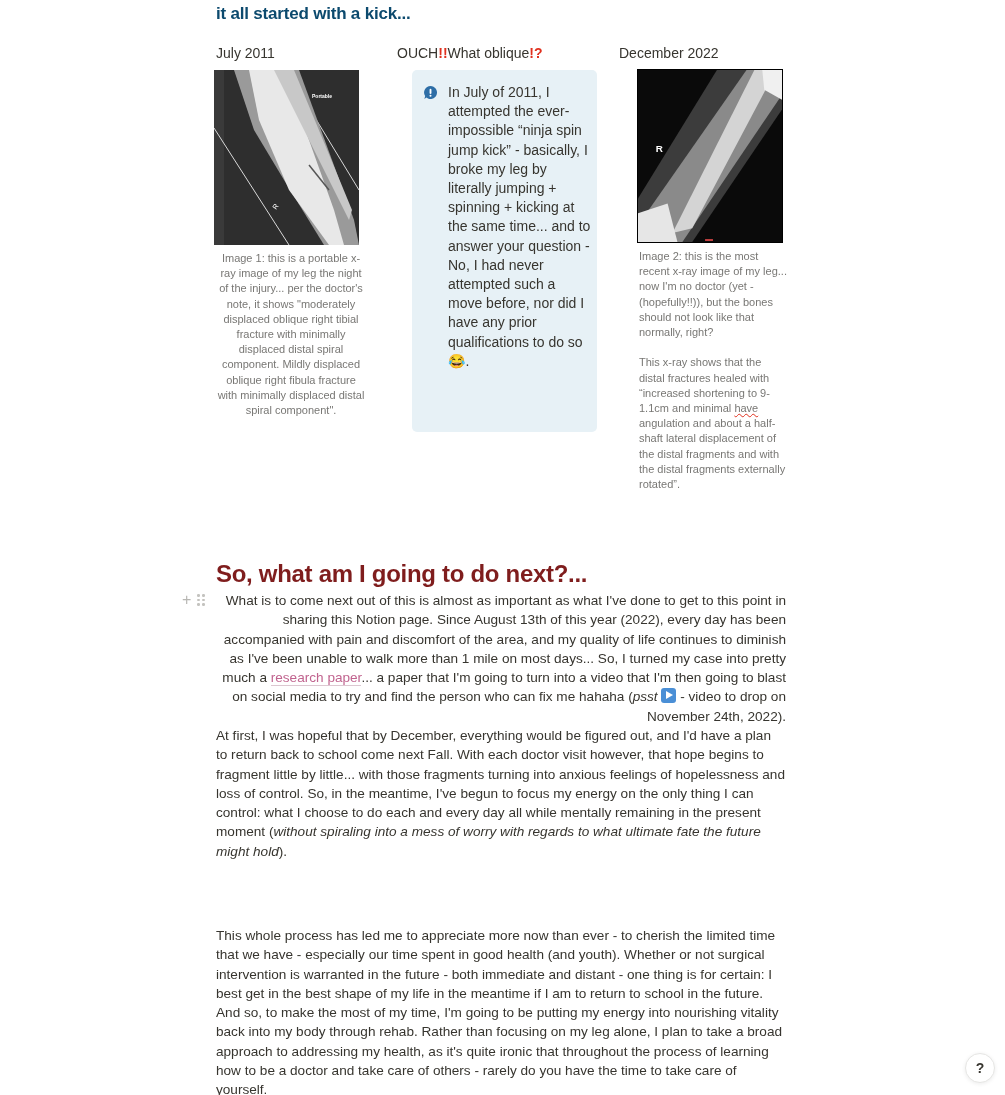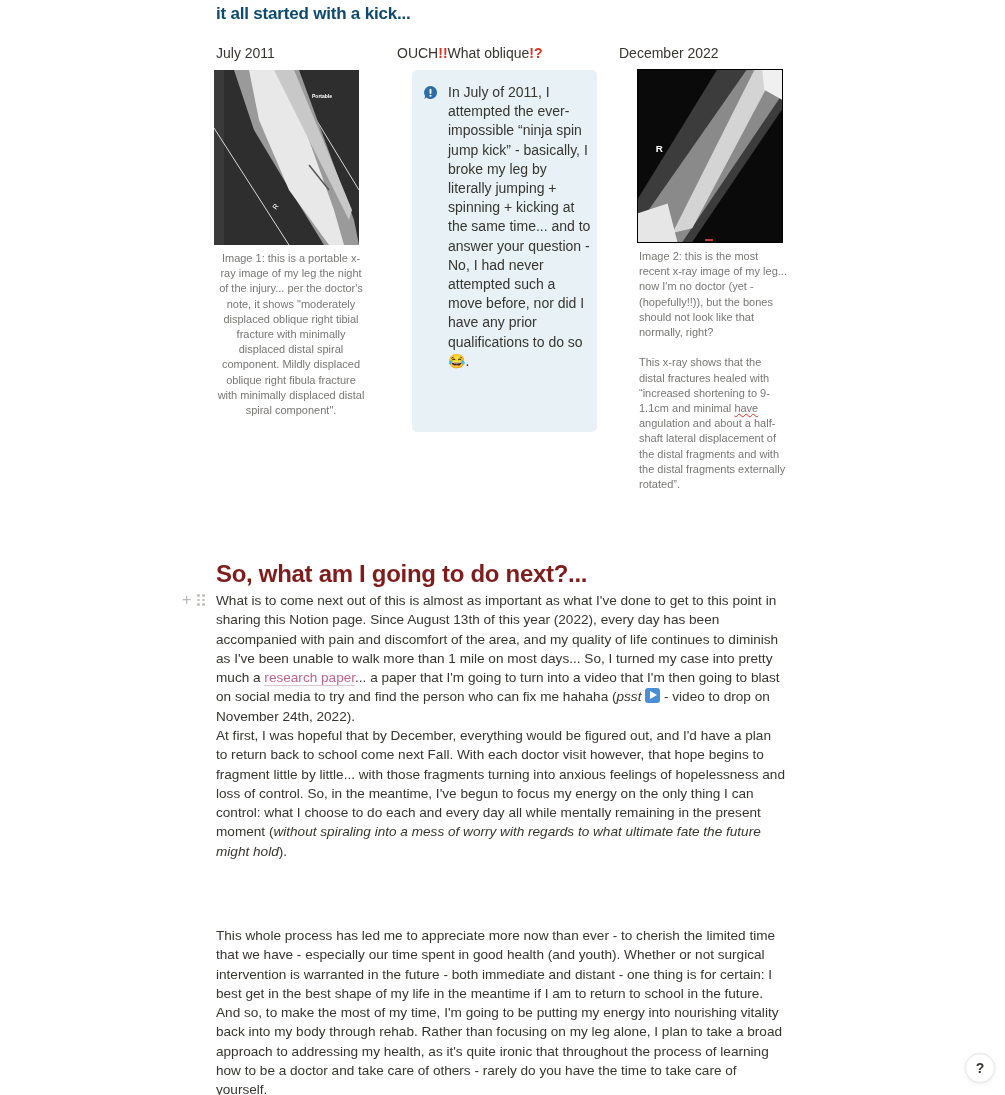--- a/index.html
+++ b/index.html
@@ -26,21 +26,21 @@
     .callout-text { position: absolute; left: 36px; top: 13px; width: 145px; font-size: 14px; line-height: 19.2px; color: #37352f; }
 
     .h1 { position: absolute; left: 216px; top: 552px; font-size: 24px; font-weight: bold; color: #7f1d1d; letter-spacing: -0.3px; margin-top: 8px; }
 
     .block-handle { position: absolute; left: 182px; top: 593px; display: flex; gap: 6px; align-items: center; color: #b8b7b3; }
     .plus { font-size: 16px; line-height: 14px; }
     .drag { width: 8px; height: 12px; display: grid; grid-template-columns: 3px 3px; gap: 1.5px 2px; }
     .drag i { width: 2.5px; height: 2.5px; background: #c4c3bf; border-radius: 50%; display: block; }
 
     .para { position: absolute; left: 216px; width: 570px; font-size: 13.6px; line-height: 19.3px; color: #37352f; }
-    .p1 { top: 591px; }
+    .p1 { top: 591px; text-align: right; }
     .p2 { top: 726px; }
     .p3 { top: 926px; }
     .link { color: #c1648f; border-bottom: 1px solid #dcc8d1; }
     .play { display: inline-block; width: 15px; height: 15px; background: #4a8fd6; border-radius: 3px; vertical-align: -2px; position: relative; }
     .play::after { content: ""; position: absolute; left: 5px; top: 3px; border-left: 7px solid #fff; border-top: 4.5px solid transparent; border-bottom: 4.5px solid transparent; }
     em { font-style: italic; }
 
     .help-btn { position: absolute; left: 965px; top: 1053px; width: 30px; height: 30px; border-radius: 50%; background: #fff; border: 1px solid #e6e6e4; box-shadow: 0 1px 4px rgba(0,0,0,0.08); font-size: 14px; font-weight: bold; color: #37352f; display: flex; align-items: center; justify-content: center; }
   </style>
 </head>

